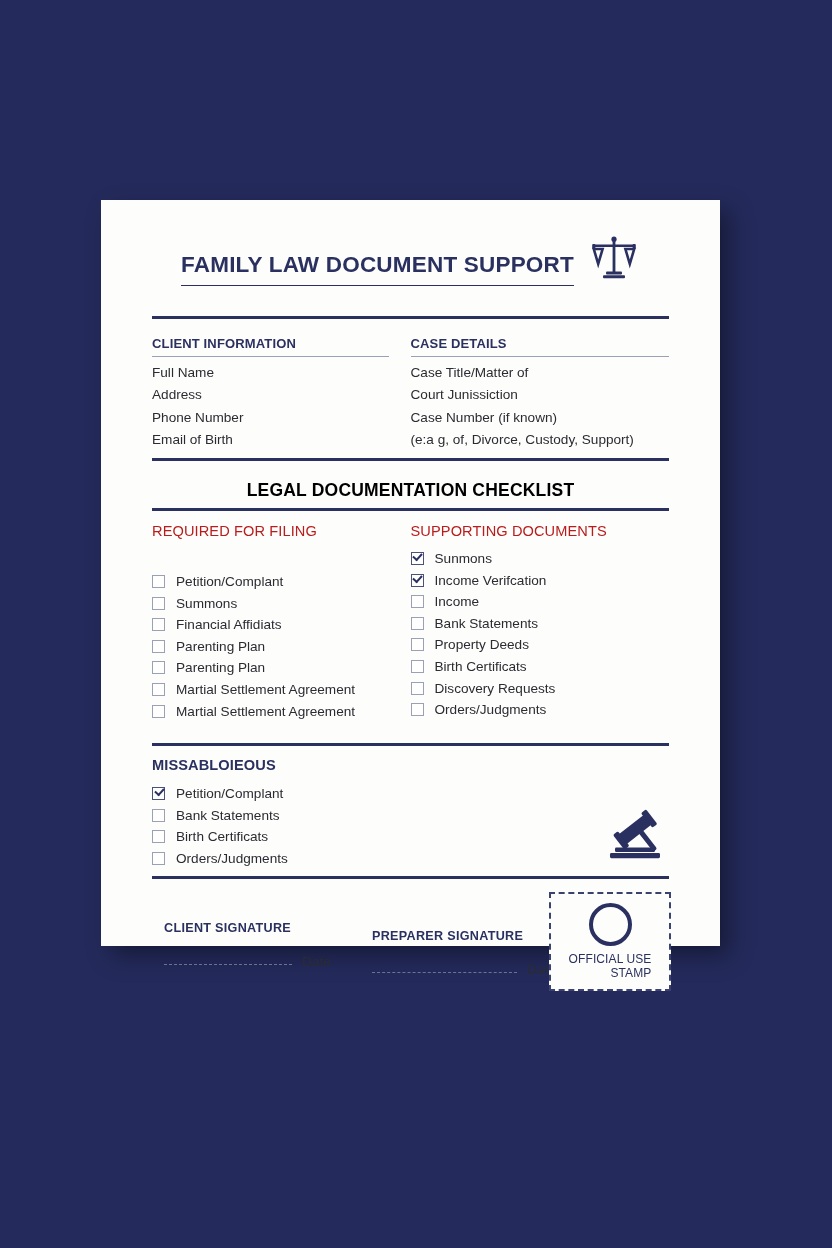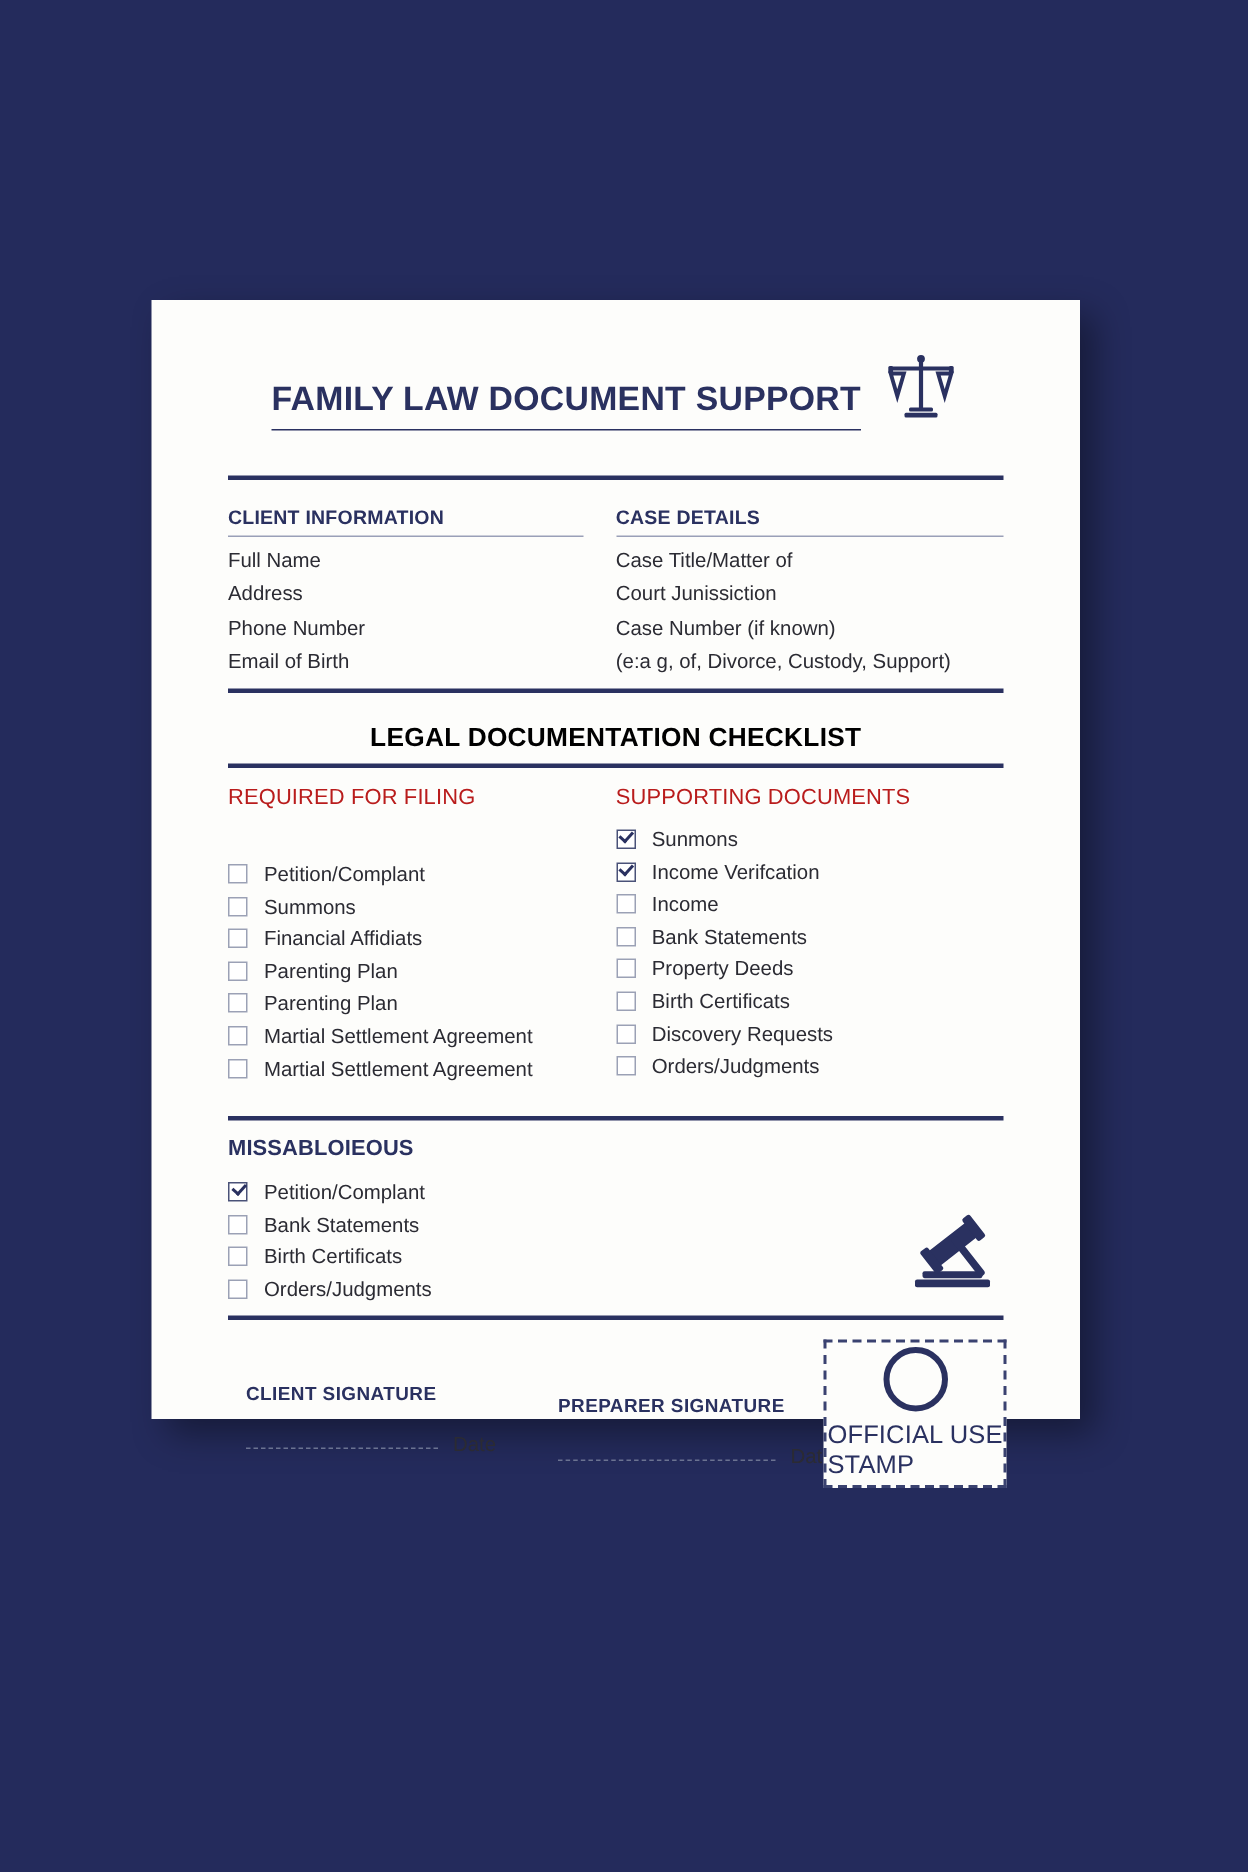--- a/index.html
+++ b/index.html
@@ -223,23 +223,23 @@
     gap: 6px;
     background: #fdfdfb;
   }
   .stamp-circle {
     width: 43px;
     height: 43px;
     border: 4.5px solid #2a3160;
     border-radius: 50%;
   }
   .stamp-text {
-    font-size: 17px;
+    font-size: 12px;
     color: #2a3160;
-    text-align: left;
+    text-align: right;
     line-height: 1.2;
     letter-spacing: 0.1px;
   }
 </style>
 </head>
 <body>
 
 <div id="sheet">
 
   <div class="header">

